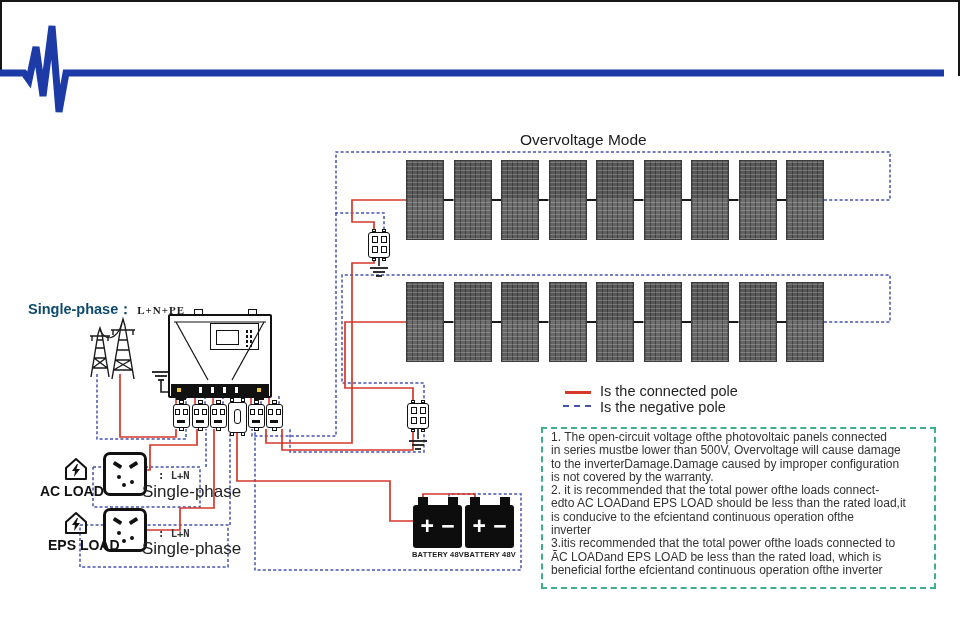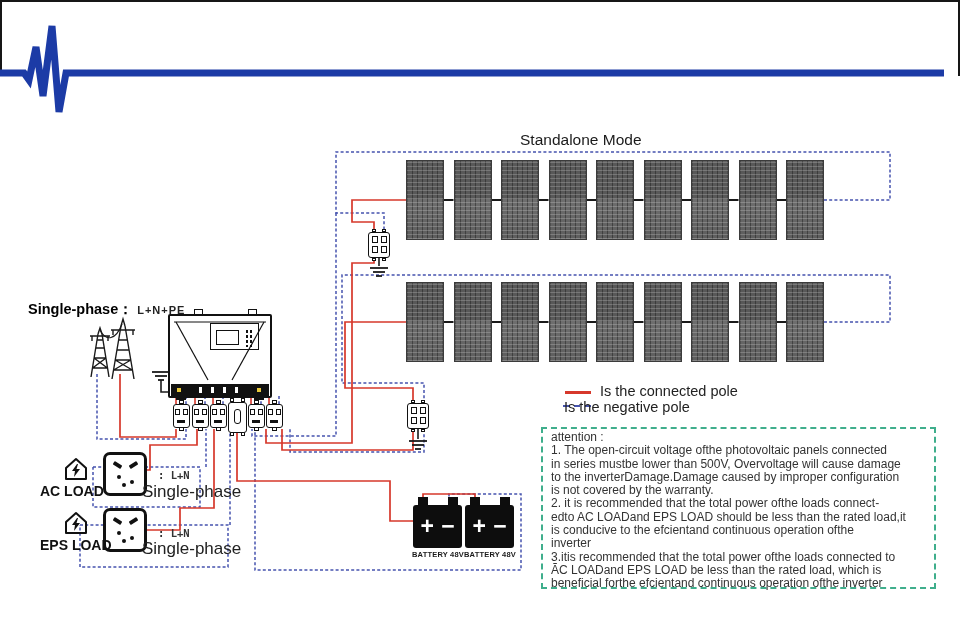--- a/index.html
+++ b/index.html
@@ -46,22 +46,22 @@
   
   .load-name{font-size:14px;font-weight:bold;color:#111;z-index:4;white-space:nowrap;}
   .load-phase{font-size:17px;color:#222;z-index:4;white-space:nowrap;}
   .load-spec{font-family:"DejaVu Sans Mono",monospace;font-size:10.5px;font-weight:bold;color:#333;z-index:4;white-space:nowrap;}
   .outlet{position:absolute;width:44px;height:44px;border:3px solid #111;border-radius:7px;
           background:#fff;box-sizing:border-box;z-index:3;}
   .o-slot{position:absolute;width:9px;height:4px;background:#111;border-radius:1px;}
   .o-dot{position:absolute;width:4px;height:4px;background:#111;border-radius:50%;}
   
   .grid-label{left:28px;top:300px;z-index:4;white-space:nowrap;}
-  .grid-label .p1{font-size:14.5px;font-weight:600;color:#000000;}
-  .grid-label .p2{font-family:Liberation Sans, sans-serif;font-size:11px;font-weight:bold;
+  .grid-label .p1{font-size:14.5px;font-weight:600;color:#0c4a6e;}
+  .grid-label .p2{font-family:Liberation Serif, serif;font-size:11px;font-weight:bold;
                   letter-spacing:1px;color:#222;}
   
   .battery{position:absolute;width:49px;height:43px;background:#0d0d0d;border-radius:3px;z-index:3;
            display:flex;align-items:center;justify-content:space-evenly;}
   .battery span{color:#fff;font-weight:bold;font-size:23px;line-height:1;}
   .post{position:absolute;width:10px;height:9px;background:#0d0d0d;z-index:3;}
   .bat-label{position:absolute;width:60px;text-align:center;font-size:7.5px;font-weight:bold;
              color:#1a1a1a;letter-spacing:.2px;z-index:4;white-space:nowrap;}
   
   .legend-swatch-solid{left:565px;top:391px;width:26px;height:3px;z-index:4;}
@@ -141,21 +141,21 @@
       <polyline points="415,449 421,449" fill="none" stroke="#1a1a1a" stroke-width="1.8"></polyline>
       <polyline points="152,372 170,372" fill="none" stroke="#1a1a1a" stroke-width="1.8"></polyline>
       <polyline points="155,376 167,376" fill="none" stroke="#1a1a1a" stroke-width="1.8"></polyline>
       <polyline points="158,380 164,380" fill="none" stroke="#1a1a1a" stroke-width="1.8"></polyline>
       <polyline points="161,380 161,392 173,392" fill="none" stroke="#1a1a1a" stroke-width="1.6"></polyline>
       <path d="M91,377 L98,334 M109,377 L102,334 M92.6,368 H107.4 M94,358 H106 M95.4,348 H104.6 M96.6,340 H103.4 M92.6,368 L106,358 M107.4,368 L94,358 M90,336 H110 M92,336 V341 M108,336 V341 M98,334 L100,328 L102,334" fill="none" stroke="#1a1a1a" stroke-width="1.4"></path>
       <path d="M112,379 L121,326 M134,379 L125,326 M113.7,370 H132.3 M115.2,360 H130.8 M116.7,350 H129.3 M118.2,340 H127.8 M113.7,370 L130.8,360 M132.3,370 L115.2,360 M111,330 H135 M113,330 V335 M133,330 V335 M121,326 L123,319 L125,326" fill="none" stroke="#1a1a1a" stroke-width="1.4"></path>
       <path d="M100,330 C106,342 116,340 122,324" fill="none" stroke="#1a1a1a" stroke-width="1.2"></path>
     </svg>
 
-  <div class="abs mode-label">Standalone Mode</div>
+  <div class="abs mode-label">Overvoltage Mode</div>
 
   <div class="abs grid-label">
     <span class="p1">Single-phase：</span>
     <span class="p2">L+N+PE</span>
   </div>
 
   <div class="abs inverter">
     <svg width="100" height="80" style="position:absolute;left:0;top:0">
       <line x1="6" y1="6" x2="38" y2="64" stroke="#111" stroke-width="1.2"></line>
       <line x1="94" y1="6" x2="62" y2="64" stroke="#111" stroke-width="1.2"></line>
@@ -191,21 +191,21 @@
     <div class="o-dot" style="left:16px;top:28px"></div>
     <div class="o-dot" style="left:24px;top:25px"></div>
   </div>
   <div class="abs load-spec" style="left:158px;top:469px">: L+N</div>
   <div class="abs load-phase" style="left:142px;top:482px">Single-phase</div>
 
   <svg class="abs" style="left:62px;top:509px;z-index:4" width="28" height="28">
     <path d="M4,13 L14,4 L24,13 V24 H4 Z" fill="none" stroke="#111" stroke-width="2" stroke-linejoin="round"></path>
     <path d="M15,9 L10,16 H13 L12,22 L18,14 H14.5 L16,9 Z" fill="#111"></path>
   </svg>
-  <div class="abs load-name" style="left:40px;top:537px">EPS LOAD</div>
+  <div class="abs load-name" style="left:48px;top:537px">EPS LOAD</div>
   <div class="outlet" style="left:103px;top:508px">
     <div class="o-slot" style="left:7px;top:8px;transform:rotate(32deg)"></div>
     <div class="o-slot" style="left:23px;top:8px;transform:rotate(-32deg)"></div>
     <div class="o-dot" style="left:11px;top:20px"></div>
     <div class="o-dot" style="left:16px;top:28px"></div>
     <div class="o-dot" style="left:24px;top:25px"></div>
   </div>
   <div class="abs load-spec" style="left:158px;top:527px">: L+N</div>
   <div class="abs load-phase" style="left:142px;top:539px">Single-phase</div>
 
@@ -220,24 +220,23 @@
   <div class="battery" style="left:465px;top:505px">
     <span>+</span>
       <span>−</span>
   </div>
   <div class="bat-label" style="left:408px;top:550px">BATTERY 48V</div>
   <div class="bat-label" style="left:460px;top:550px">BATTERY 48V</div>
 
   <div class="abs legend-swatch-solid" id="legendSolid" style="background: rgb(214, 56, 43);"></div>
   <div class="abs legend-label" style="left:600px;top:383px">Is the connected pole</div>
   <div class="abs legend-swatch-dashed"></div>
-  <div class="abs legend-label" style="left:564px;top:399px">Is the negative pole</div>
+  <div class="abs legend-label" style="left:600px;top:399px">Is the negative pole</div>
 
   <div class="abs attention" id="attnBox">
-    <div class="t">attention :</div>
     <div class="b">1. The open-circuit voltage ofthe photovoltaic panels connected
 in series mustbe lower than 500V, Overvoltage will cause damage
 to the inverterDamage.Damage caused by improper configuration
 is not covered by the warranty.
 2. it is recommended that the total power ofthe loads connect-
 edto AC LOADand EPS LOAD should be less than the rated load,it
 is conducive to the efcientand continuous operation ofthe
 inverter
 3.itis recommended that the total power ofthe loads connected to
 ÃC LOADand EPS LOAD be less than the rated load, which is

